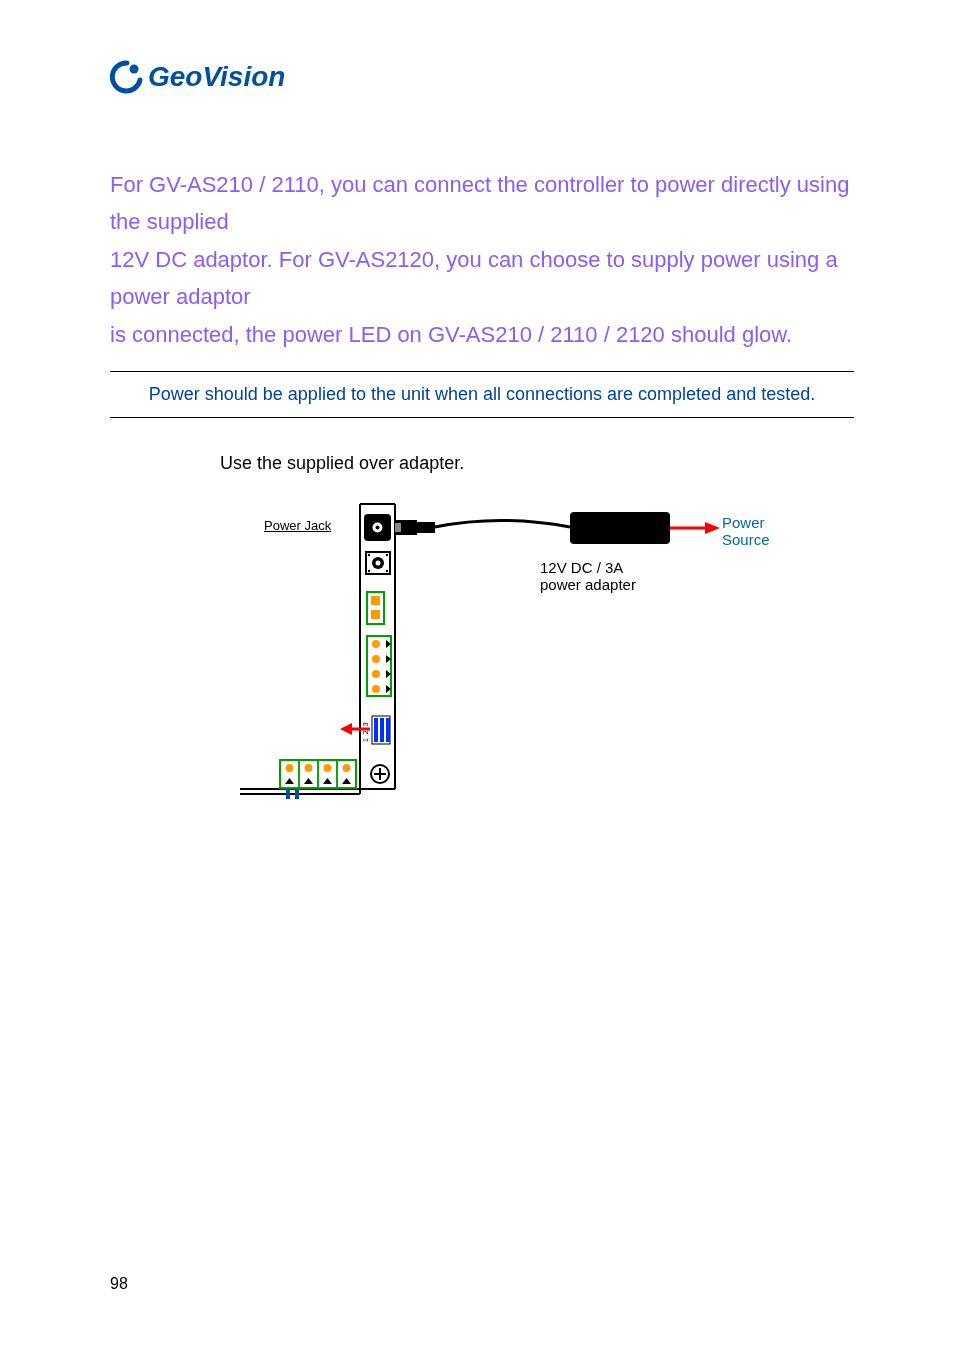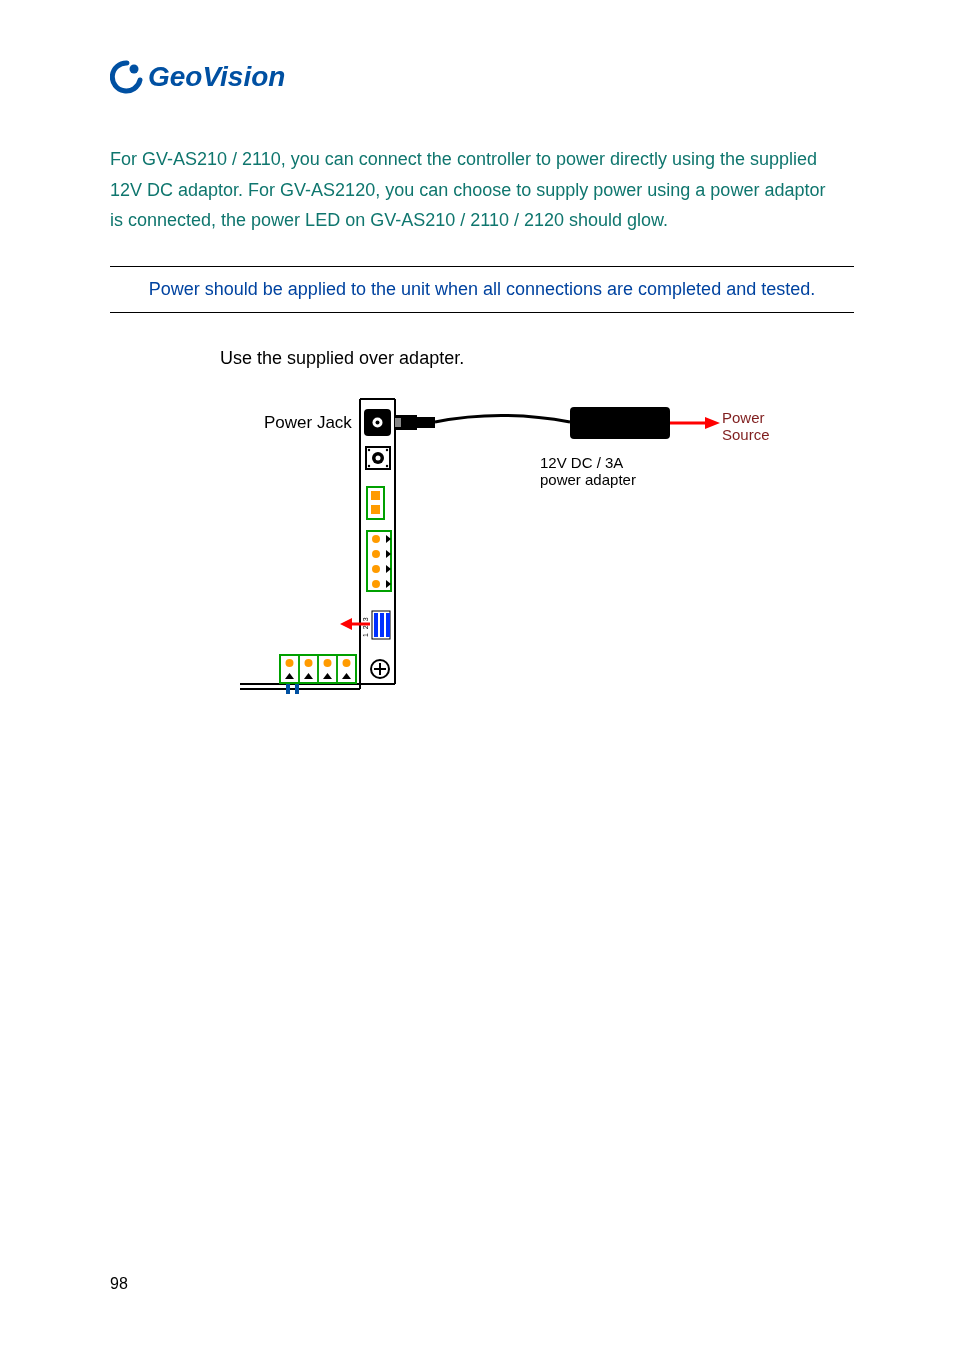--- a/index.html
+++ b/index.html
@@ -13,38 +13,38 @@
     color: #000;
   }
   .page {
     padding: 60px 100px 0 110px;
     box-sizing: border-box;
     width: 954px;
   }
   .logo {
     display: flex;
     align-items: center;
-    margin-bottom: 50px;
+    margin-bottom: 72px;
   }
   .logo-text {
     font-weight: bold;
     font-size: 28px;
     font-style: italic;
     color: #0050a2;
     margin-left: 4px;
   }
   .body-text {
-    font-size: 18px;
+    font-size: 22px;
     line-height: 1.7;
-    color: #0f766e;
+    color: #8b5cf6;
   }
   .note-box {
     border-top: 1px solid #000;
     border-bottom: 1px solid #000;
-    margin-top: 30px;
+    margin-top: 18px;
     padding: 12px 0;
     text-align: center;
     color: #0043a0;
     font-size: 18px;
   }
   .after-note {
     font-size: 18px;
     margin-top: 35px;
     margin-left: 110px;
   }
@@ -54,23 +54,23 @@
     height: 340px;
     margin-left: 130px;
     margin-top: 10px;
   }
   .pagenum {
     position: absolute;
     left: 110px;
     bottom: 57px;
     font-size: 16px;
   }
-  .label-small { font-size: 17px; }
+  .label-small { font-size: 13px; text-decoration: underline; }
   .label-mid { font-size: 15px; }
-  .label-red { color: #7f1d1d; font-size: 15px; }
+  .label-red { color: #0369a1; font-size: 15px; }
 </style>
 </head>
 <body>
 
 <div class="page">
 
   <div class="logo">
     <svg width="34" height="34" viewBox="0 0 34 34">
       <path d="M 17 3 A 14 14 0 1 0 30 20" fill="none" stroke="#0050a2" stroke-width="5" stroke-linecap="round"></path>
       <circle cx="24" cy="9" r="4.5" fill="#0050a2"></circle>

